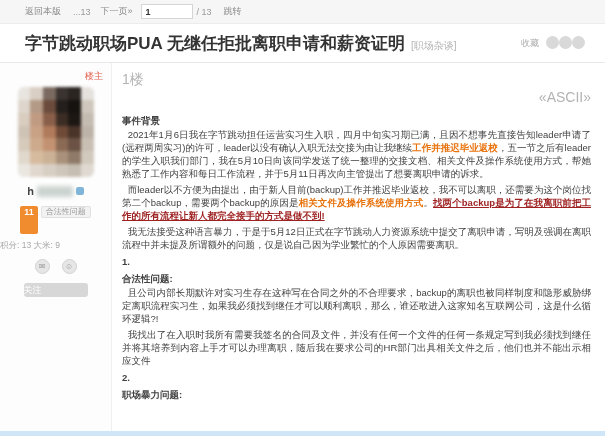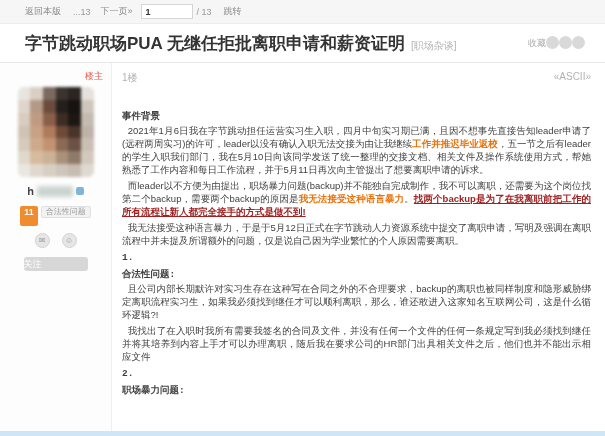--- a/index.html
+++ b/index.html
@@ -24,54 +24,54 @@
   .next-link { margin:0 8px 0 6px; color:#8a8a8a; cursor:pointer; }
   .jump-input { width:52px; height:15px; border:1px solid #d5d5d5; background:#fff;
     font-size:9px; font-weight:bold; padding-left:4px; color:#333;
     font-family:"Liberation Sans","DejaVu Sans",sans-serif; }
   .total-label { margin:0 4px; color:#9a9a9a; }
   .go-link { margin-left:8px; color:#8a8a8a; cursor:pointer; }
   
   .title-row { flex:0 0 auto; display:flex; align-items:center; padding:8px 20px 7px 25px; background:#fff;justify-content:center; }
   .page-title { font-size:17px; font-weight:bold; color:#333; }
   .title-tag { font-size:10px; color:#b3b3b3; margin-left:6px; margin-top:4px; }
-  .title-actions { margin-left:auto; display:flex; align-items:center; }
+  .title-actions { margin-left:auto; display:flex; align-items:center; gap:7px; }
   .fav-label { font-size:9px; color:#ababab; cursor:pointer; }
   .share-circle { width:13px; height:13px; border-radius:50%; background:#d9d9d9;
     display:inline-flex; align-items:center; justify-content:center; color:#fff; font-size:7px; cursor:pointer; }
   
   .post { flex:1 1 auto; display:flex; border-top:1px solid #e8e8e8; overflow:hidden; }
   .sidebar { width:112px; flex:0 0 112px; background:#fdfdfd; border-right:1px solid #f0f0f0;
     position:relative; padding-top:8px; }
   .owner-tag { position:absolute; top:7px; right:8px; color:#e25b4a; font-size:9px; }
   .avatar { width:76px; height:90px; margin:16px auto 0; border-radius:6px; overflow:hidden;
     display:grid; grid-template-columns:repeat(6,1fr); grid-auto-rows:1fr; filter:blur(1.5px); }
   .avatar div { width:100%; height:100%; }
   .username { margin-top:8px; font-size:11px; font-weight:bold; color:#444;
     display:flex; justify-content:center; align-items:center; gap:3px; }
   .name-blur { width:36px; height:11px; background:#ccd4d0; border-radius:2px; filter:blur(2px); }
   .user-badge { width:8px; height:8px; background:#7fb5d8; border-radius:2px; }
   .badges { margin-top:9px; display:flex; justify-content:center; gap:3px; }
   .lvl-badge { background:#f08c2e; color:#fff; font-size:9px; font-weight:bold;
-    padding:0 4px; height:20px; line-height:12px; border-radius:2px; }
+    padding:0 4px; height:28px; line-height:12px; border-radius:2px; }
   .grp-badge { background:#f2f2f2; border:1px solid #e0e0e0; color:#9a9a9a; font-size:8px;
     height:12px; line-height:10px; padding:0 4px; border-radius:2px; }
   .stats { margin-top:6px; font-size:8.5px; color:#a7a7a7; }
   .side-icons { margin-top:7px; display:flex; justify-content:center; gap:12px; }
   .side-ic { width:15px; height:15px; border-radius:50%; background:#e6e6e6; border:1px solid #d2d2d2;
     color:#9a9a9a; font-size:8px; display:flex; align-items:center; justify-content:center; cursor:pointer; }
   .follow-btn { margin:9px auto 0; width:64px; height:14px; background:#d7d7d7; border-radius:3px;
     color:#fff; font-size:9px; line-height:14px; cursor:pointer; }
   
   .content { flex:1 1 auto; padding:8px 14px 0 10px; overflow:hidden; }
-  .content-head { display:flex; font-size:10px; color:#b3b3b3; margin-bottom:25px; }
+  .content-head { display:flex; font-size:14px; color:#b3b3b3; margin-bottom:9px;flex-direction:column; }
   .post-meta { margin-left:auto; }
   .blocks { font-size:9.5px; line-height:13px; color:#3f3f3f; text-align:justify; }
   .blocks p.para { margin:0 0 3px; text-indent:0.6em; }
-  .blocks p.heading { margin:4px 0 1px; font-weight:bold;font-family:Liberation Mono, monospace; }
+  .blocks p.heading { margin:4px 0 1px; font-weight:bold; }
   .seg-orange { color:#e8720c; font-weight:bold; }
   .seg-red { color:#9e2222; font-weight:bold; text-decoration:underline; }
   .bottom-strip { position:absolute; left:0; bottom:0; width:605px; height:5px; background:#cfe5f8; }
 </style>
 </head>
 <body>
 
 <div class="topbar">
   <span class="back-link">返回本版</span>
   <span class="ellipsis">...13</span>
@@ -140,36 +140,37 @@
       </div>
     <div class="username">
       <span>h</span>
       <span class="name-blur"></span>
       <span class="user-badge"></span>
     </div>
     <div class="badges">
       <span class="lvl-badge">11</span>
       <span class="grp-badge">合法性问题</span>
     </div>
+    <div class="stats">积分: 13  大米: 9</div>
     <div class="side-icons" id="side-icons">
         <span class="side-ic">✉</span>
         <span class="side-ic">☺</span>
       </div>
     <div class="follow-btn">关注</div>
   </div>
 
   <div class="content">
     <div class="content-head">
       <span class="post-floor">1楼</span>
       <span class="post-meta">«ASCII»</span>
     </div>
     <div class="blocks" id="blocks">
         <p class="heading"><span>事件背景</span></p>
         <p class="para"><span>2021年1月6日我在字节跳动担任运营实习生入职，四月中旬实习期已满，且因不想事先直接告知leader申请了(远程两周实习)的许可，leader以没有确认入职无法交接为由让我继续</span><span class="seg-orange">工作并推迟毕业返校</span><span>，五一节之后有leader的学生入职我们部门，我在5月10日向该同学发送了统一整理的交接文档、相关文件及操作系统使用方式，帮她熟悉了工作内容和每日工作流程，并于5月11日再次向主管提出了想要离职申请的诉求。</span></p>
-        <p class="para"><span>而leader以不方便为由提出，职场暴力问题(backup)并不能独自完成制作，我不可以离职，还需要为这个岗位找第二个backup，需要两个backup的原因是</span><span class="seg-orange">我无法接受这种语言暴力</span><span>。</span><span class="seg-red">找两个backup是为了在我离职前把工作的所有流程让新人都完全接手的方式是做不到!</span></p>
+        <p class="para"><span>而leader以不方便为由提出，由于新人目前(backup)工作并推迟毕业返校，我不可以离职，还需要为这个岗位找第二个backup，需要两个backup的原因是</span><span class="seg-orange">相关文件及操作系统使用方式</span><span>。</span><span class="seg-red">找两个backup是为了在我离职前把工作的所有流程让新人都完全接手的方式是做不到!</span></p>
         <p class="para"><span>我无法接受这种语言暴力，于是于5月12日正式在字节跳动人力资源系统中提交了离职申请，写明及强调在离职流程中并未提及所谓额外的问题，仅是说自己因为学业繁忙的个人原因需要离职。</span></p>
         <p class="heading"><span>1.</span></p>
         <p class="heading"><span>合法性问题:</span></p>
         <p class="para"><span>且公司内部长期默许对实习生存在这种写在合同之外的不合理要求，backup的离职也被同样制度和隐形威胁绑定离职流程实习生，如果我必须找到继任才可以顺利离职，那么，谁还敢进入这家知名互联网公司，这是什么循环逻辑?!</span></p>
         <p class="para"><span>我找出了在入职时我所有需要我签名的合同及文件，并没有任何一个文件的任何一条规定写到我必须找到继任并将其培养到内容上手才可以办理离职，随后我在要求公司的HR部门出具相关文件之后，他们也并不能出示相应文件</span></p>
         <p class="heading"><span>2.</span></p>
         <p class="heading"><span>职场暴力问题:</span></p>
       </div>
   </div>
 

